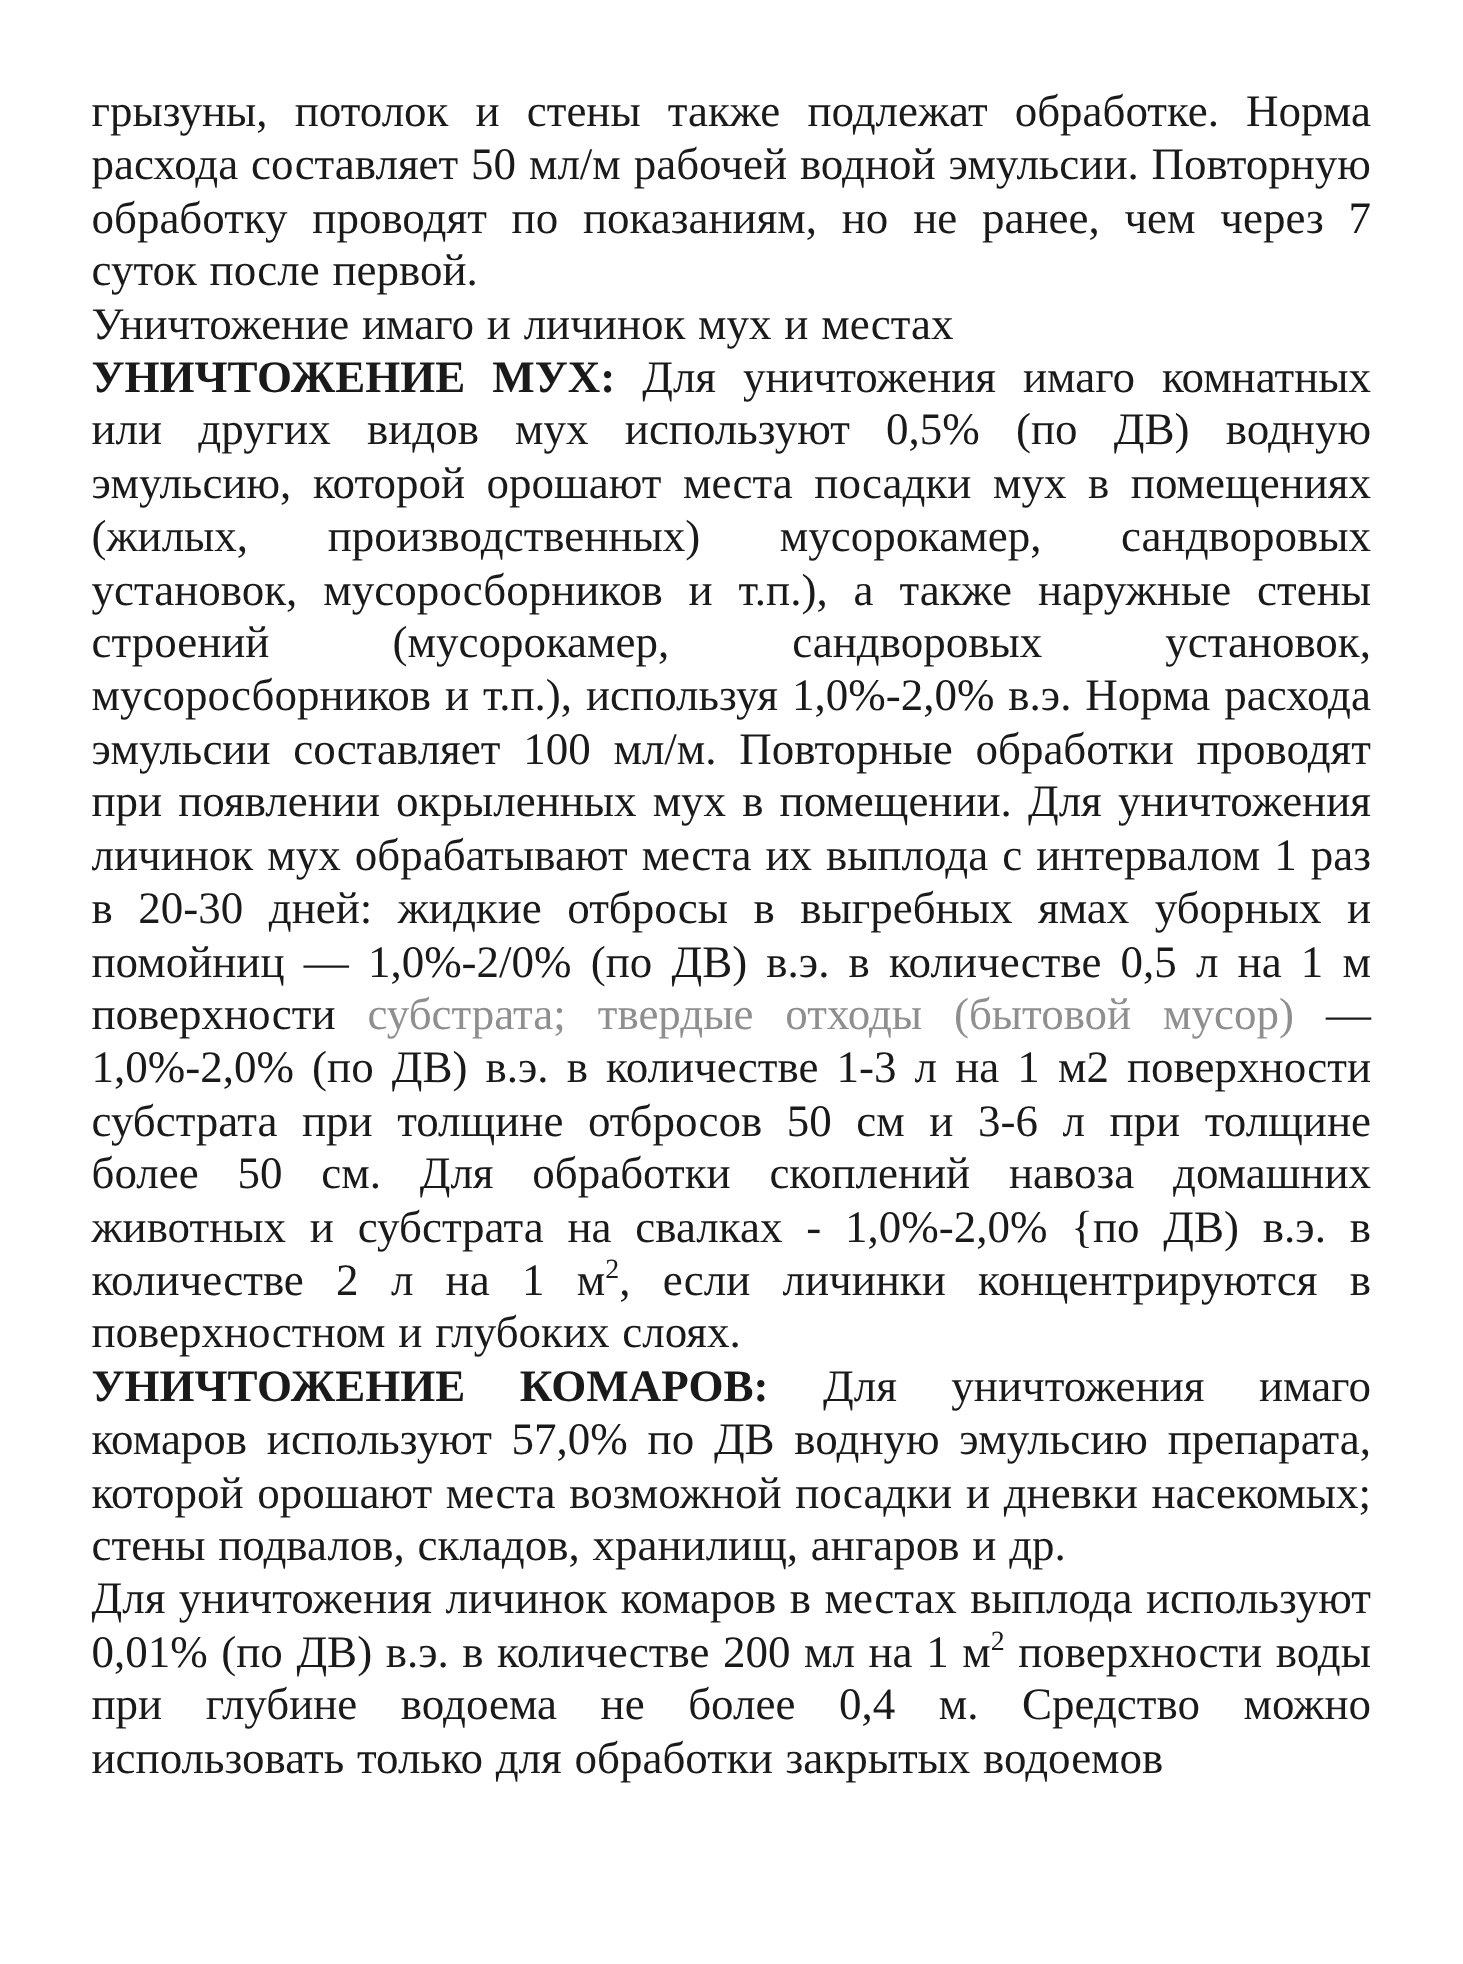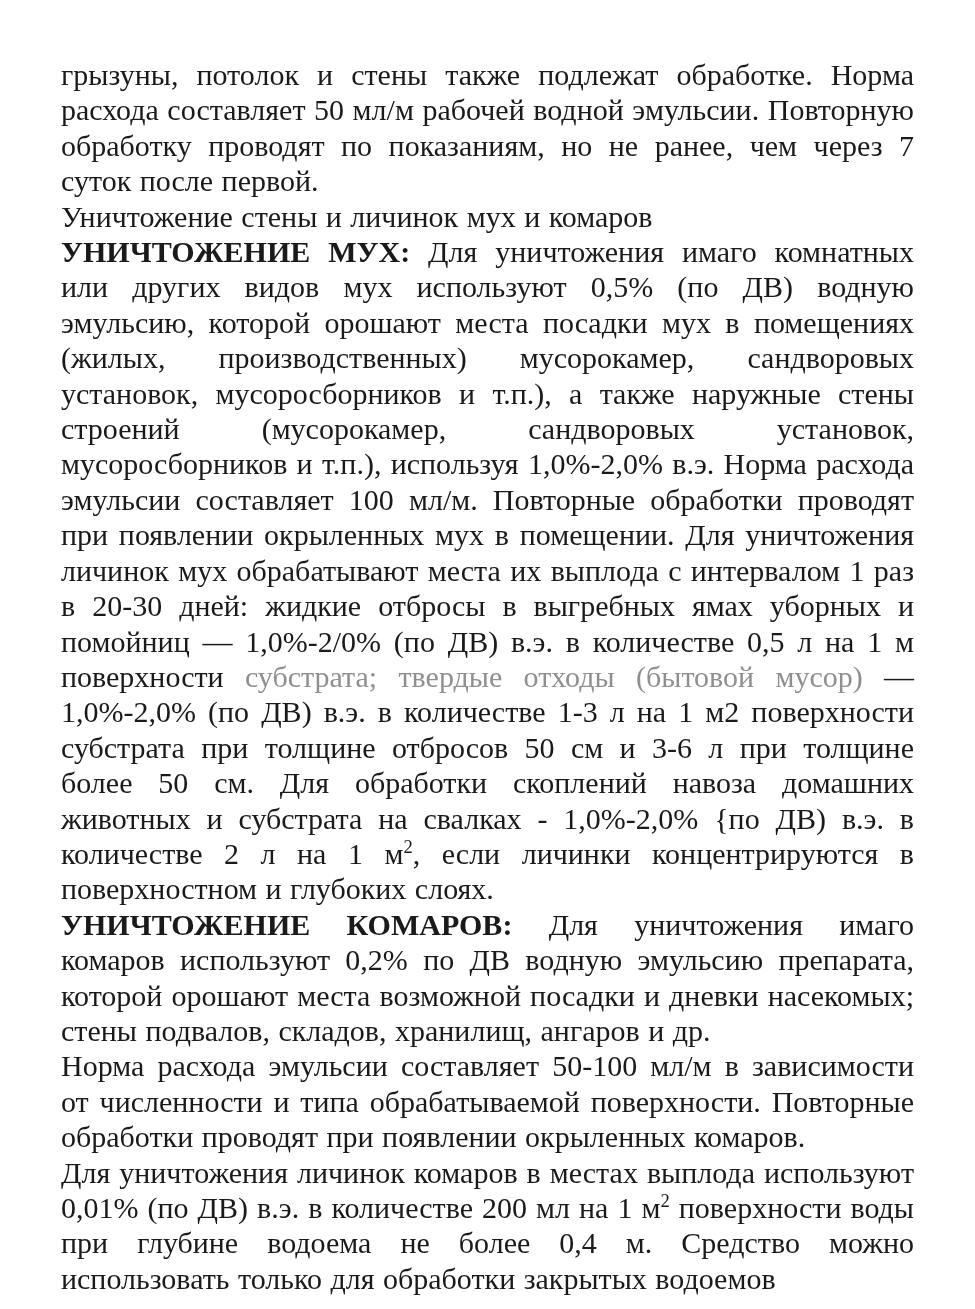--- a/index.html
+++ b/index.html
@@ -46,19 +46,18 @@
     line-height: 0;
     vertical-align: super;
   }
 </style>
 </head>
 <body style="background: rgb(255, 255, 255); color: rgb(26, 26, 26);">
 
 <main class="page">
   <article class="doc-body" id="doc-body">
       <p class="para"><span class="run">грызуны, потолок и стены также подлежат обработке. Норма расхода составляет 50 мл/м рабочей водной эмульсии. Повторную обработку проводят по показаниям, но не ранее, чем через 7 суток после первой.</span></p>
-      <p class="para left"><span class="run">Уничтожение стены и личинок мух и комаров</span></p>
+      <p class="para left"><span class="run">Уничтожение имаго и личинок мух и местах</span></p>
       <p class="para"><span class="run b u">УНИЧТОЖЕНИЕ МУХ:</span><span class="run"> Для уничтожения </span><span class="run u">имаго</span><span class="run"> комнатных или других видов мух используют 0,5% (по ДВ) водную эмульсию, которой орошают места посадки мух в помещениях (жилых, производственных) мусорокамер, сандворовых установок, мусоросборников и т.п.), а также наружные стены строений (мусорокамер, сандворовых установок, мусоросборников и т.п.), используя 1,0%-2,0% в.э. Норма расхода эмульсии составляет 100 мл/м. Повторные обработки проводят при появлении окрыленных мух в помещении. Для уничтожения </span><span class="run u">личинок</span><span class="run"> мух обрабатывают места их выплода с интервалом 1 раз в 20-30 дней: жидкие отбросы в выгребных ямах уборных и помойниц — 1,0%-2/0% (по ДВ) в.э. в количестве 0,5 л на 1 м поверхности </span><span class="run" style="color: rgb(143, 143, 143);">субстрата; твердые отходы (бытовой мусор)</span><span class="run"> — 1,0%-2,0% (по ДВ) в.э. в количестве 1-3 л на 1 м2 поверхности субстрата при толщине отбросов 50 см и 3-6 л при толщине более 50 см. Для обработки скоплений навоза домашних животных и субстрата на свалках - 1,0%-2,0% {по ДВ) в.э. в количестве 2 л на 1 м</span><sup class="run">2</sup><span class="run">, если личинки концентрируются в поверхностном и глубоких слоях.</span></p>
-      <p class="para"><span class="run b u">УНИЧТОЖЕНИЕ КОМАРОВ:</span><span class="run"> Для уничтожения </span><span class="run u">имаго</span><span class="run"> комаров используют 0,2% по ДВ водную эмульсию препарата, которой орошают места возможной посадки и дневки насекомых; стены подвалов, складов, хранилищ, ангаров и др.</span></p>
-      <p class="para"><span class="run">Норма расхода эмульсии составляет 50-100 мл/м в зависимости от численности и типа обрабатываемой поверхности. Повторные обработки проводят при появлении окрыленных комаров.</span></p>
+      <p class="para"><span class="run b u">УНИЧТОЖЕНИЕ КОМАРОВ:</span><span class="run"> Для уничтожения </span><span class="run u">имаго</span><span class="run"> комаров используют 57,0% по ДВ водную эмульсию препарата, которой орошают места возможной посадки и дневки насекомых; стены подвалов, складов, хранилищ, ангаров и др.</span></p>
       <p class="para"><span class="run">Для уничтожения </span><span class="run u">личинок</span><span class="run"> комаров в местах выплода используют 0,01% (по ДВ) в.э. в количестве 200 мл на 1 м</span><sup class="run">2</sup><span class="run"> поверхности воды при глубине водоема не более 0,4 м. Средство можно использовать только для обработки закрытых водоемов</span></p>
     </article>
 </main>
 
 </body></html>

